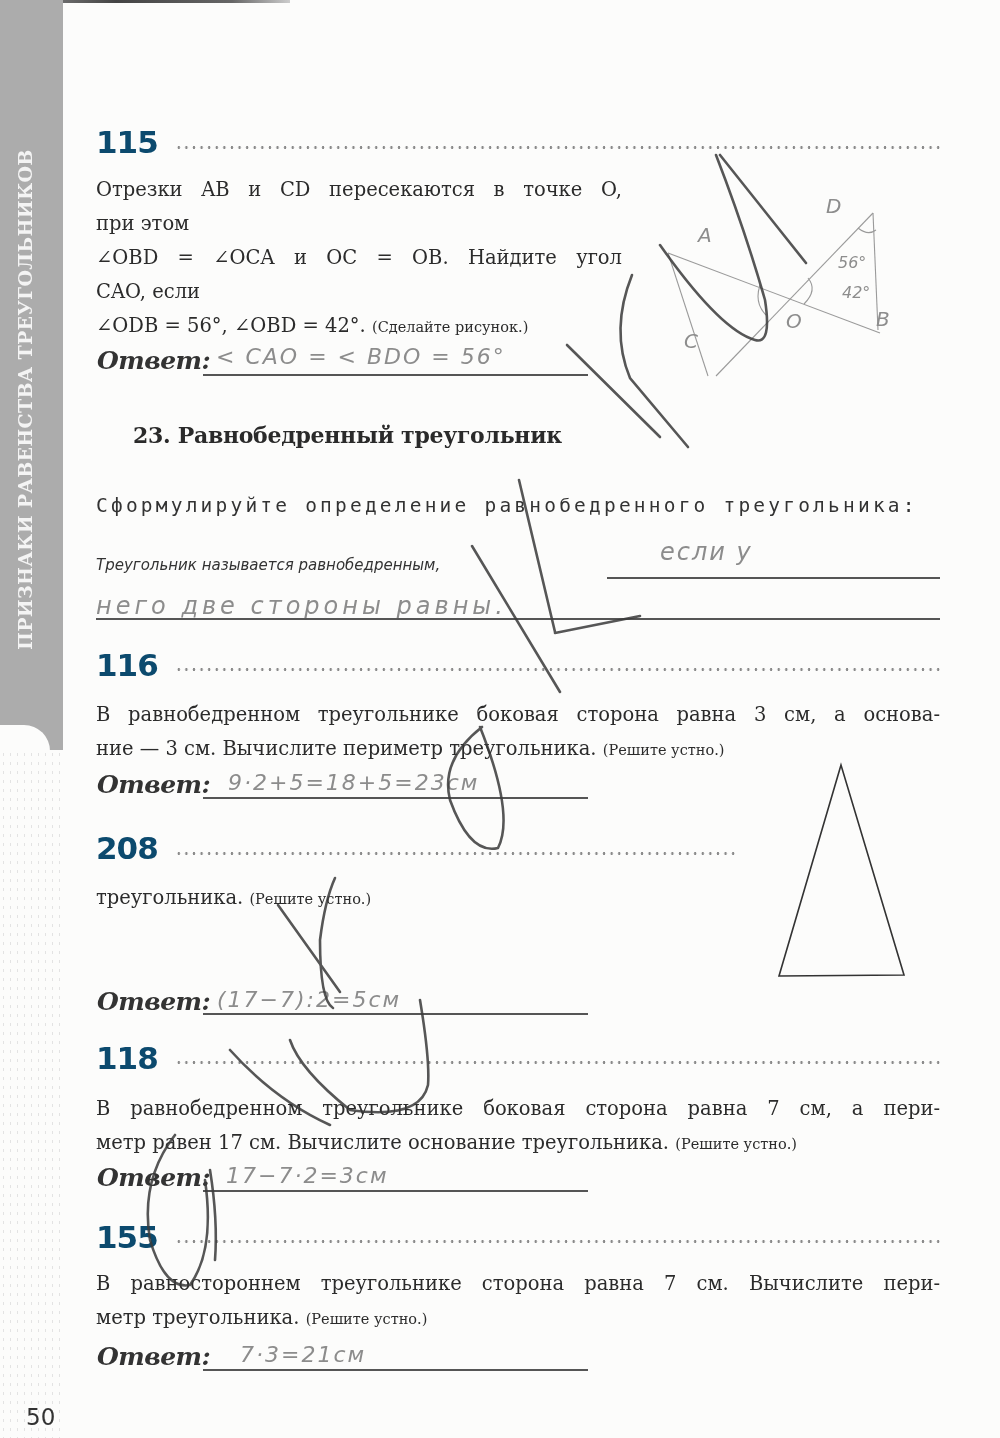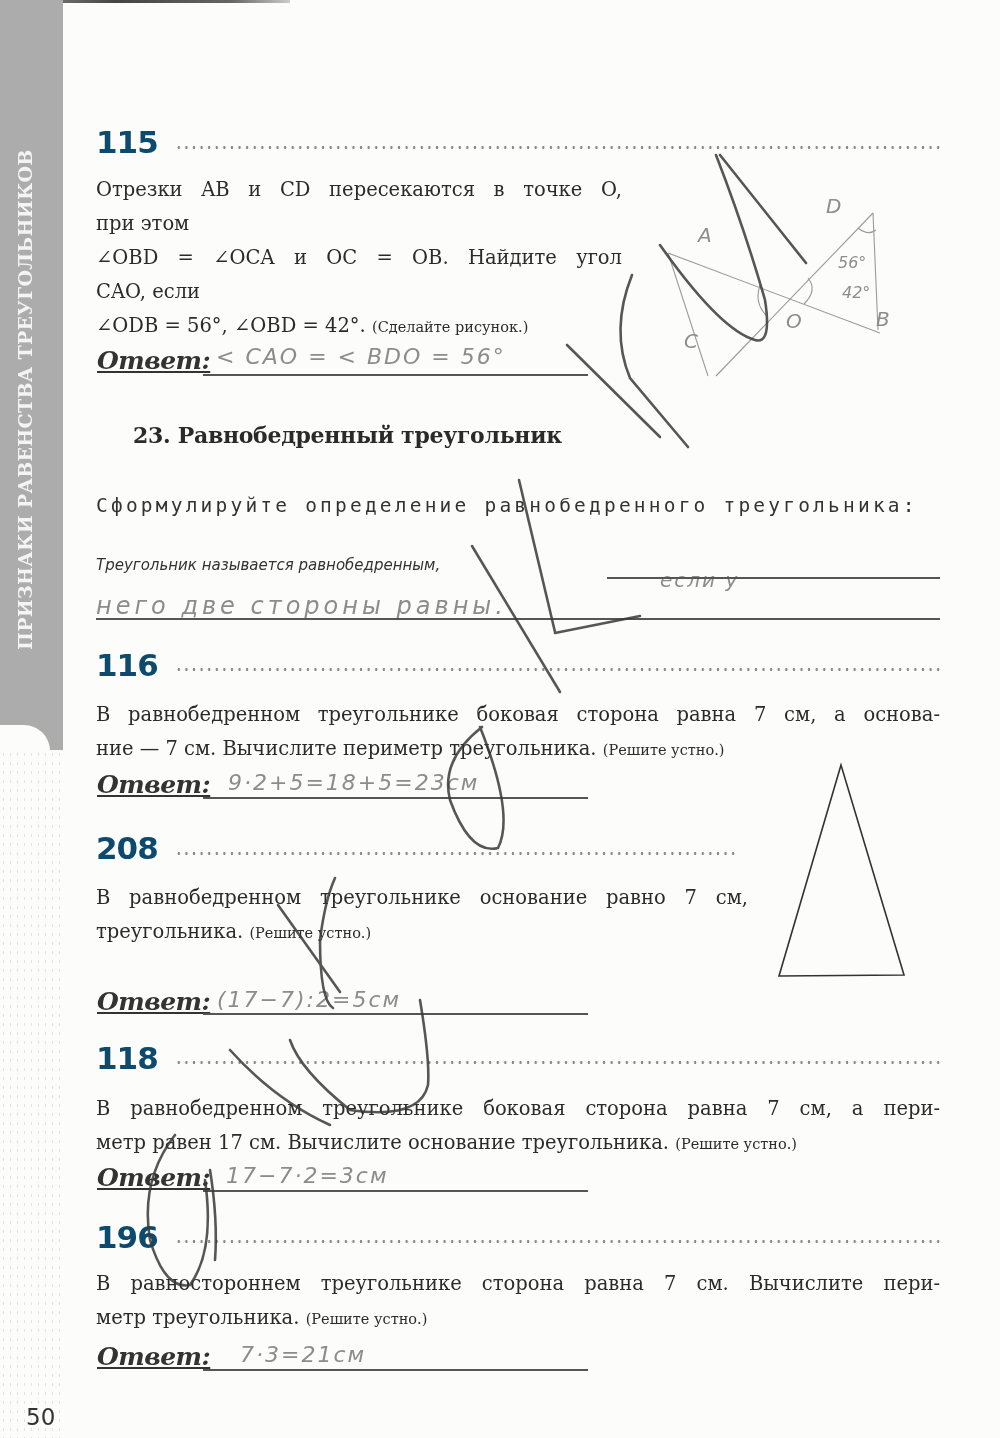--- a/index.html
+++ b/index.html
@@ -20,21 +20,21 @@
   .task-head { position:absolute; left:96px; display:flex; align-items:flex-end; }
   .num { font-family:"DejaVu Sans", sans-serif; font-weight:bold; font-size:31px; color:#0c4a6e;
          letter-spacing:-1px; line-height:1; }
   .dots { position:absolute; height:3px;
           background-image:radial-gradient(circle, #8a8a8a 1.2px, transparent 1.5px);
           background-size:7.6px 3px; background-repeat:repeat-x; }
   .p { position:absolute; left:96px; font-size:19.5px; line-height:34px; color:#2b2b2b; }
   .just { text-align:justify; text-align-last:justify; }
   .small { font-size:14.5px; }
   .answer-label { position:absolute; left:97px; font-family:"DejaVu Serif", serif; font-style:italic;
-          font-weight:bold; font-size:25px; color:#333; letter-spacing:-0.5px;text-decoration:underline; }
+          font-weight:bold; font-size:25px; color:#333; letter-spacing:-0.5px; }
   .uline { position:absolute; height:1.5px; background:#555; }
   .hand { position:absolute; font-family:"DejaVu Sans", sans-serif; font-style:italic; color:#8c8c8c;
           font-size:22px; font-weight:200; letter-spacing:2px; white-space:nowrap; }
   .section { position:absolute; left:133px; top:422px; font-family:"DejaVu Serif", serif; font-weight:bold;
           font-size:22px; color:#2a2a2a; letter-spacing:-0.3px; }
   .mono { position:absolute; left:96px; top:494px; font-family:"DejaVu Sans Mono", monospace;
           font-size:19.5px; letter-spacing:3.2px; color:#333; white-space:nowrap; }
   .def { position:absolute; left:96px; top:556px; font-family:"DejaVu Sans", sans-serif; font-style:italic;
           font-size:15px; color:#333; }
   .pageno { position:absolute; left:26px; top:1404px; font-family:"DejaVu Sans", sans-serif; font-size:23px; color:#333; }
@@ -62,63 +62,62 @@
   <div>CAO, если</div>
   <div><span>∠ODB = 56°, ∠OBD = 42°.</span> <span class="small">(Сделайте рисунок.)</span></div>
 </div>
 <div class="answer-label" style="top:346px;">Ответ:</div>
 <div class="hand" style="left:216px; top:344px;">&lt; CAO = &lt; BDO = 56°</div>
 <div class="uline" style="left:203px; top:374px; width:385px;"></div>
 
 <div class="section">23. Равнобедренный треугольник</div>
 <div class="mono">Сформулируйте определение равнобедренного треугольника:</div>
 <div class="def">Треугольник называется равнобедренным,</div>
-<div class="hand" style="left:660px; top:568px; font-size:20px;">если у</div>
+<div class="hand" style="left:660px; top:538px; font-size:24px;">если у</div>
 <div class="uline" style="left:607px; top:577px; width:333px;"></div>
 <div class="hand" style="left:96px; top:592px; font-size:24px; letter-spacing:4px;">него две стороны равны.</div>
 <div class="uline" style="left:96px; top:618px; width:844px;"></div>
 
 <div class="task-head" style="top:650px;">
   <span class="num">116</span>
 </div>
 <div class="dots" style="left:175px; top:668px; width:765px;"></div>
 <div class="p" style="top:698px; width:844px;">
-  <div class="just">В равнобедренном треугольнике боковая сторона равна 7 см, а основа-</div>
-  <div><span>ние — 7 см. Вычислите периметр треугольника.</span> <span class="small">(Решите устно.)</span></div>
+  <div class="just">В равнобедренном треугольнике боковая сторона равна 3 см, а основа-</div>
+  <div><span>ние — 3 см. Вычислите периметр треугольника.</span> <span class="small">(Решите устно.)</span></div>
 </div>
 <div class="answer-label" style="top:770px;">Ответ:</div>
 <div class="hand" style="left:228px; top:770px;">9·2+5=18+5=23см</div>
 <div class="uline" style="left:203px; top:797px; width:385px;"></div>
 
 <div class="task-head" style="top:833px;">
   <span class="num">208</span>
 </div>
 <div class="dots" style="left:175px; top:852px; width:563px;"></div>
 <div class="p" style="top:881px; width:652px;">
-  <div class="just">В равнобедренном треугольнике основание равно 7 см,</div>
   <div><span>треугольника.</span> <span class="small">(Решите устно.)</span></div>
 </div>
 <div class="answer-label" style="top:987px;">Ответ:</div>
 <div class="hand" style="left:217px; top:987px;">(17−7):2=5см</div>
 <div class="uline" style="left:203px; top:1013px; width:385px;"></div>
 
 <div class="task-head" style="top:1043px;">
   <span class="num">118</span>
 </div>
 <div class="dots" style="left:175px; top:1061px; width:765px;"></div>
 <div class="p" style="top:1092px; width:844px;">
   <div class="just">В равнобедренном треугольнике боковая сторона равна 7 см, а пери-</div>
   <div><span>метр равен 17 см. Вычислите основание треугольника.</span> <span class="small">(Решите устно.)</span></div>
 </div>
 <div class="answer-label" style="top:1163px;">Ответ:</div>
 <div class="hand" style="left:226px; top:1163px;">17−7·2=3см</div>
 <div class="uline" style="left:203px; top:1190px; width:385px;"></div>
 
 <div class="task-head" style="top:1222px;">
-  <span class="num">196</span>
+  <span class="num">155</span>
 </div>
 <div class="dots" style="left:175px; top:1240px; width:765px;"></div>
 <div class="p" style="top:1267px; width:844px;">
   <div class="just">В равностороннем треугольнике сторона равна 7 см. Вычислите пери-</div>
   <div><span>метр треугольника.</span> <span class="small">(Решите устно.)</span></div>
 </div>
 <div class="answer-label" style="top:1342px;">Ответ:</div>
 <div class="hand" style="left:240px; top:1342px;">7·3=21см</div>
 <div class="uline" style="left:203px; top:1369px; width:385px;"></div>
 

